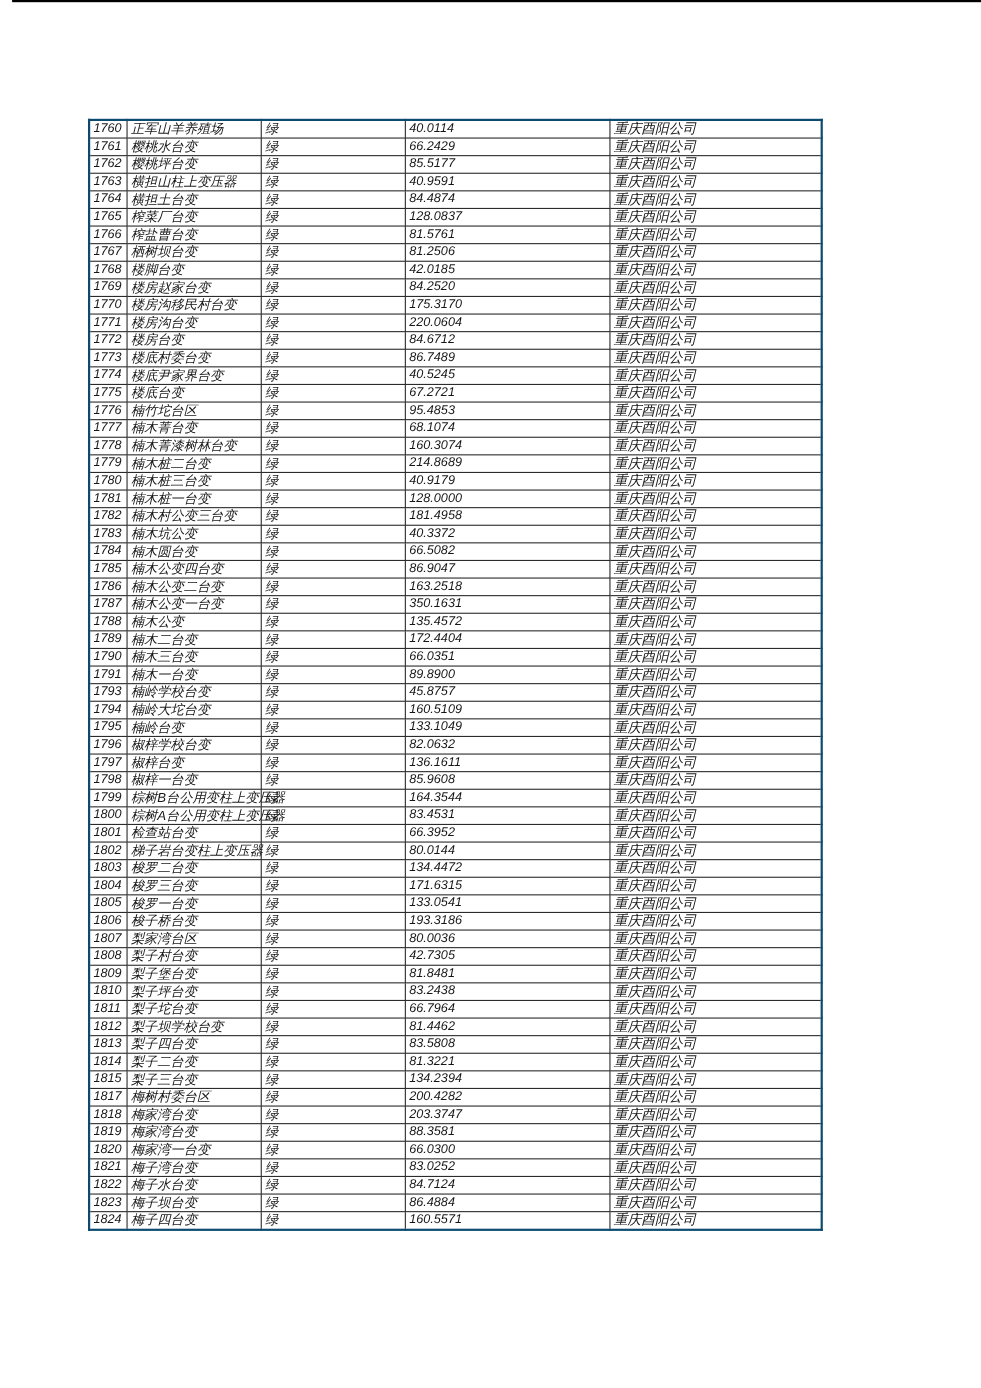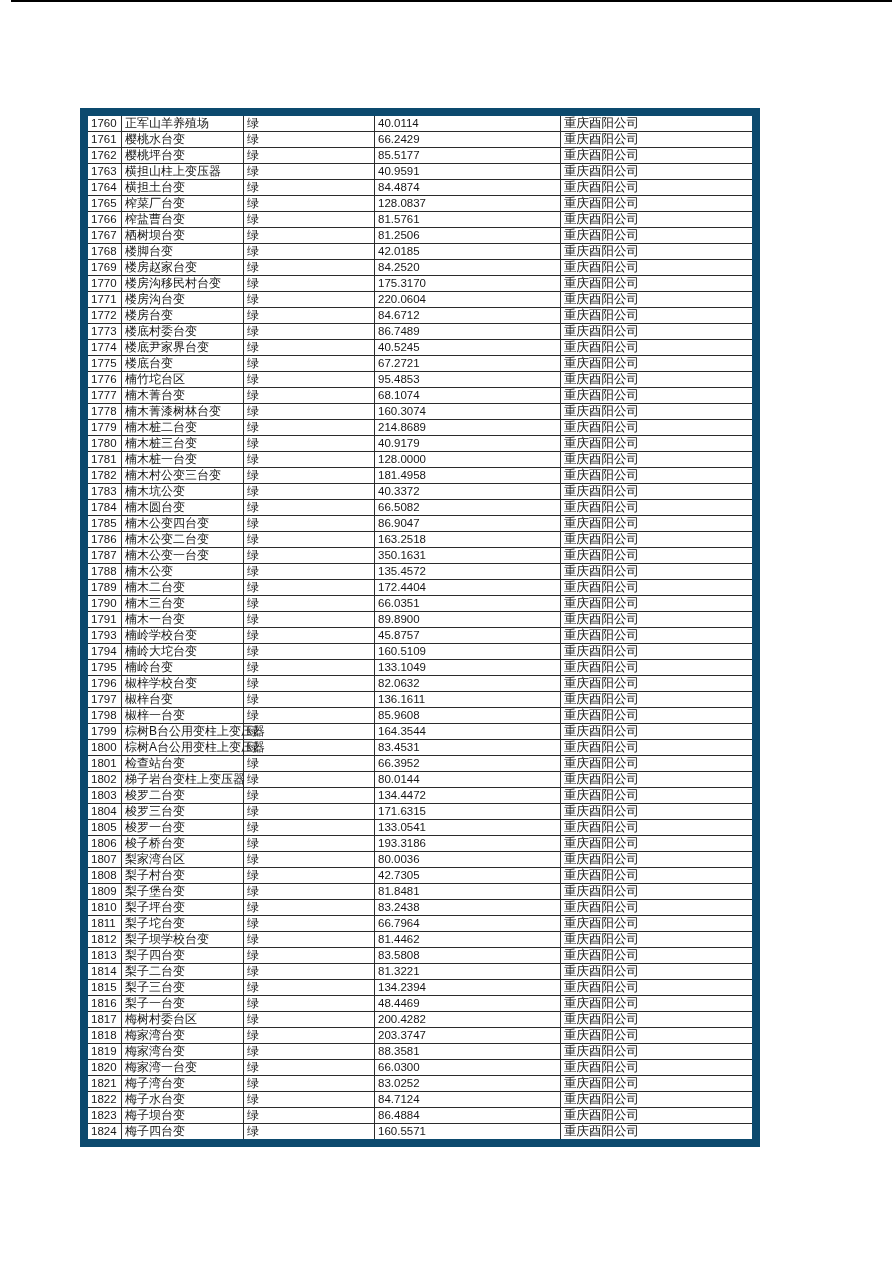--- a/index.html
+++ b/index.html
@@ -24,21 +24,22 @@
   }
   .sheet-table-wrap {
     position: absolute;
     left: 80px;
     top: 108px;
   }
   table.sheet {
     border-collapse: collapse;
     table-layout: fixed;
     width: 645px;
-    border: 8px solid #0c4a6e;
+    border: 2px solid #0c4a6e;
+    font-style: italic;
   }
   table.sheet td {
     border: 1px solid #2b2b2b;
     height: 15px;
     padding: 0 0 0 3px;
     vertical-align: middle;
     white-space: nowrap;
     overflow: visible;
     color: #161616;
     line-height: 15px;
@@ -441,27 +442,20 @@
           <td class="c4">重庆酉阳公司</td>
         </tr>
         <tr>
           <td class="c0">1815</td>
           <td class="c1">梨子三台变</td>
           <td class="c2">绿</td>
           <td class="c3">134.2394</td>
           <td class="c4">重庆酉阳公司</td>
         </tr>
         <tr>
-          <td class="c0">1816</td>
-          <td class="c1">梨子一台变</td>
-          <td class="c2">绿</td>
-          <td class="c3">48.4469</td>
-          <td class="c4">重庆酉阳公司</td>
-        </tr>
-        <tr>
           <td class="c0">1817</td>
           <td class="c1">梅树村委台区</td>
           <td class="c2">绿</td>
           <td class="c3">200.4282</td>
           <td class="c4">重庆酉阳公司</td>
         </tr>
         <tr>
           <td class="c0">1818</td>
           <td class="c1">梅家湾台变</td>
           <td class="c2">绿</td>

